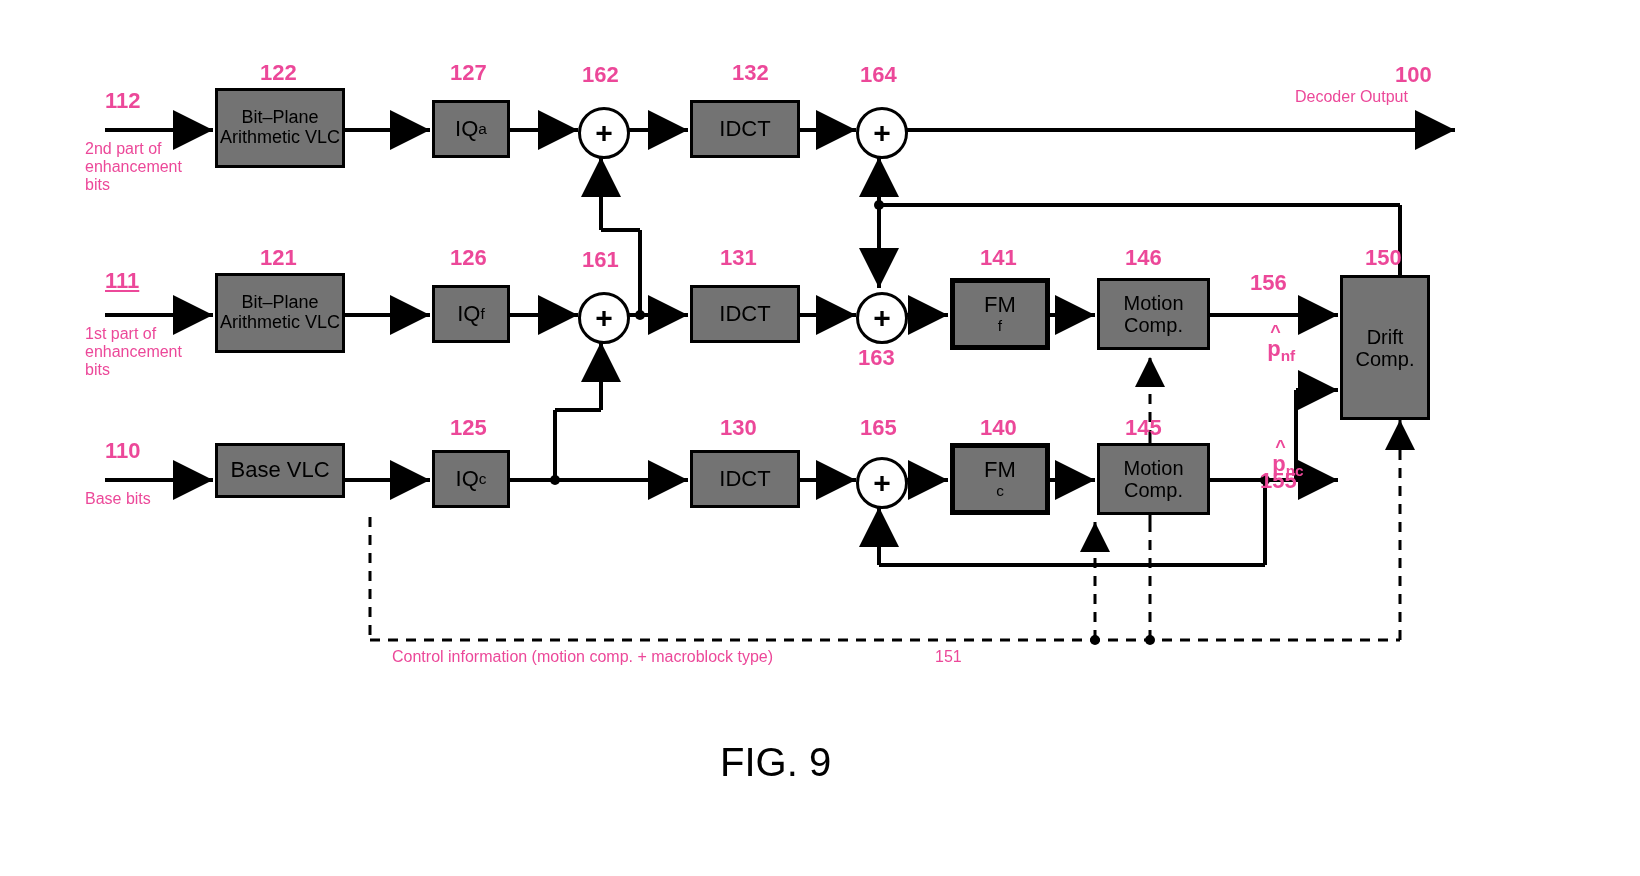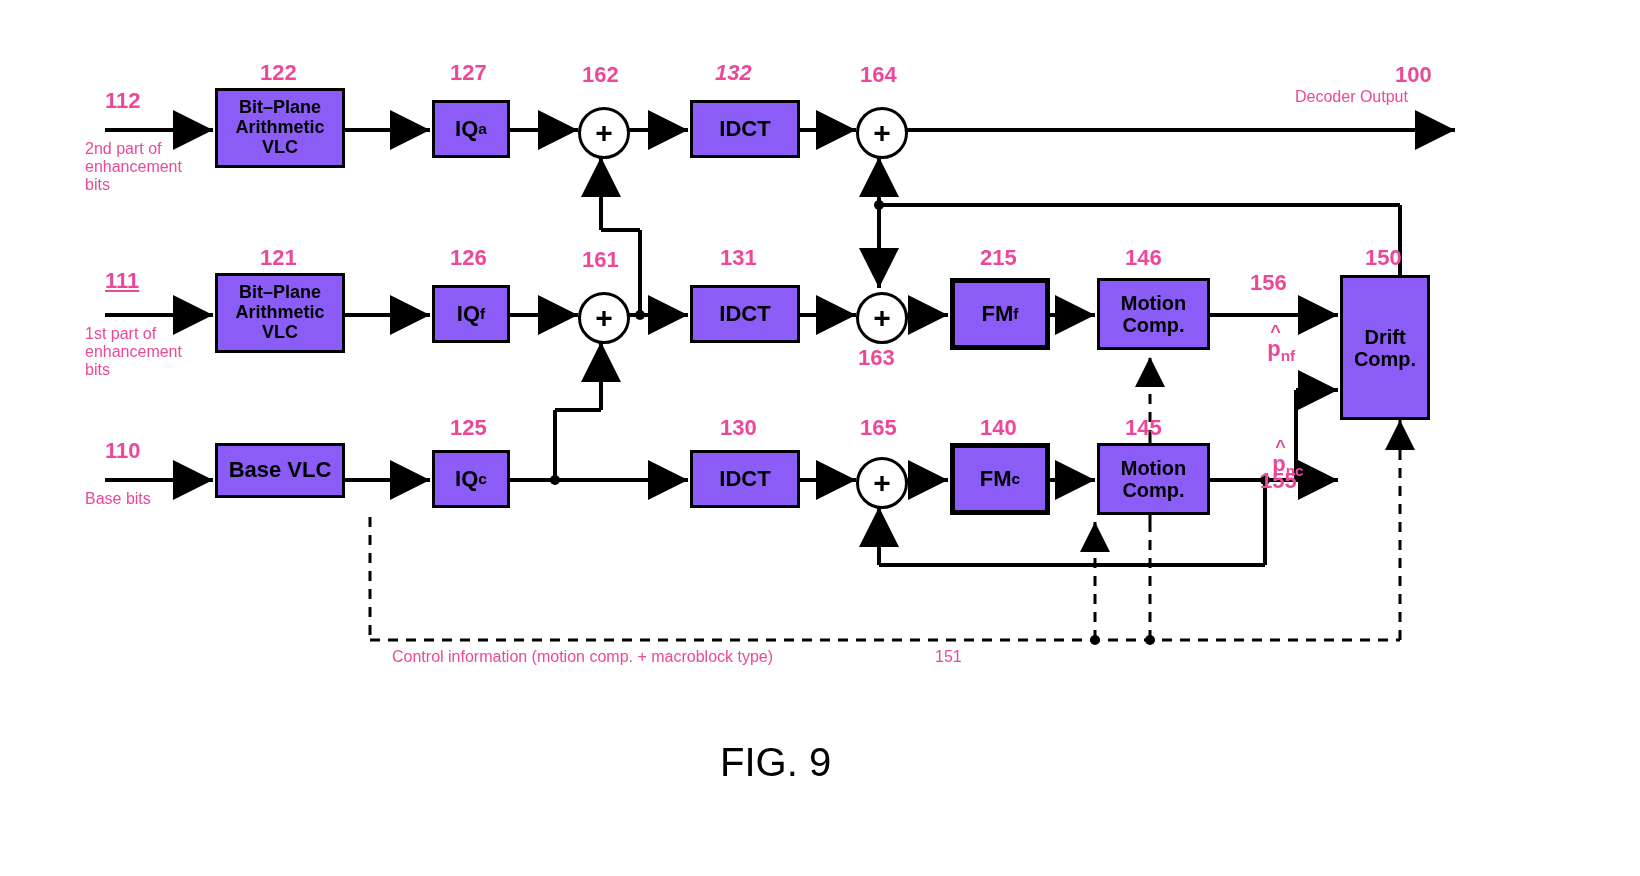--- a/index.html
+++ b/index.html
@@ -13,31 +13,31 @@
   }
   .canvas {
     position: absolute;
     left: 0; top: 0;
     width: 1640px;
     height: 876px;
   }
   .block {
     position: absolute;
     border: 3px solid #000;
-    background: #8b5cf6;
+    background: #737373;
     display: flex;
     align-items: center;
     justify-content: center;
     text-align: center;
-    font-weight: bold;
+    font-weight: normal;
     font-size: 22px;
     line-height: 1.1;
     box-sizing: border-box;
   }
-  .block.thick { border-width: 5px; }
+  .block.thick { border-width: 5px; flex-direction: column; }
   .lbl {
     position: absolute;
     font-size: 22px;
     font-weight: bold;
     color: #ec4899;
     white-space: pre;
   }
   .lbl.small { font-size: 16px; font-weight: normal; }
   .summer {
     position: absolute;
@@ -159,21 +159,21 @@
 
 <div class="lbl" style="left:450px; top:60px;">127</div>
 <div class="block" style="left:432px; top:100px; width:78px; height:58px;">
   <span>IQ</span>
       <span class="sub">a</span>
 </div>
 
 <div class="lbl" style="left:582px; top:62px;">162</div>
 <div class="summer" style="left:578px; top:107px;">+</div>
 
-<div class="lbl" style="left:715px; top:60px;font-style:italic;">132</div>
+<div class="lbl" style="left:732px; top:60px;">132</div>
 <div class="block" style="left:690px; top:100px; width:110px; height:58px;">IDCT</div>
 
 <div class="lbl" style="left:860px; top:62px;">164</div>
 <div class="summer" style="left:856px; top:107px;">+</div>
 
 <div class="lbl" style="left:260px; top:245px;">121</div>
 <div class="block" style="left:215px; top:273px; width:130px; height:80px; font-size:18px;">Bit–Plane
 Arithmetic
 VLC</div>
 
@@ -185,21 +185,21 @@
 
 <div class="lbl" style="left:582px; top:247px;">161</div>
 <div class="summer" style="left:578px; top:292px;">+</div>
 
 <div class="lbl" style="left:720px; top:245px;">131</div>
 <div class="block" style="left:690px; top:285px; width:110px; height:58px;">IDCT</div>
 
 <div class="summer" style="left:856px; top:292px;">+</div>
 <div class="lbl" style="left:858px; top:345px;">163</div>
 
-<div class="lbl" style="left:980px; top:245px;">215</div>
+<div class="lbl" style="left:980px; top:245px;">141</div>
 <div class="block thick" style="left:950px; top:278px; width:100px; height:72px;">
   <span>FM</span>
       <span class="sub">f</span>
 </div>
 
 <div class="lbl" style="left:1125px; top:245px;">146</div>
 <div class="block" style="left:1097px; top:278px; width:113px; height:72px; font-size:20px;">Motion
 Comp.</div>
 
 <div class="lbl" style="left:1250px; top:270px;">156</div>

